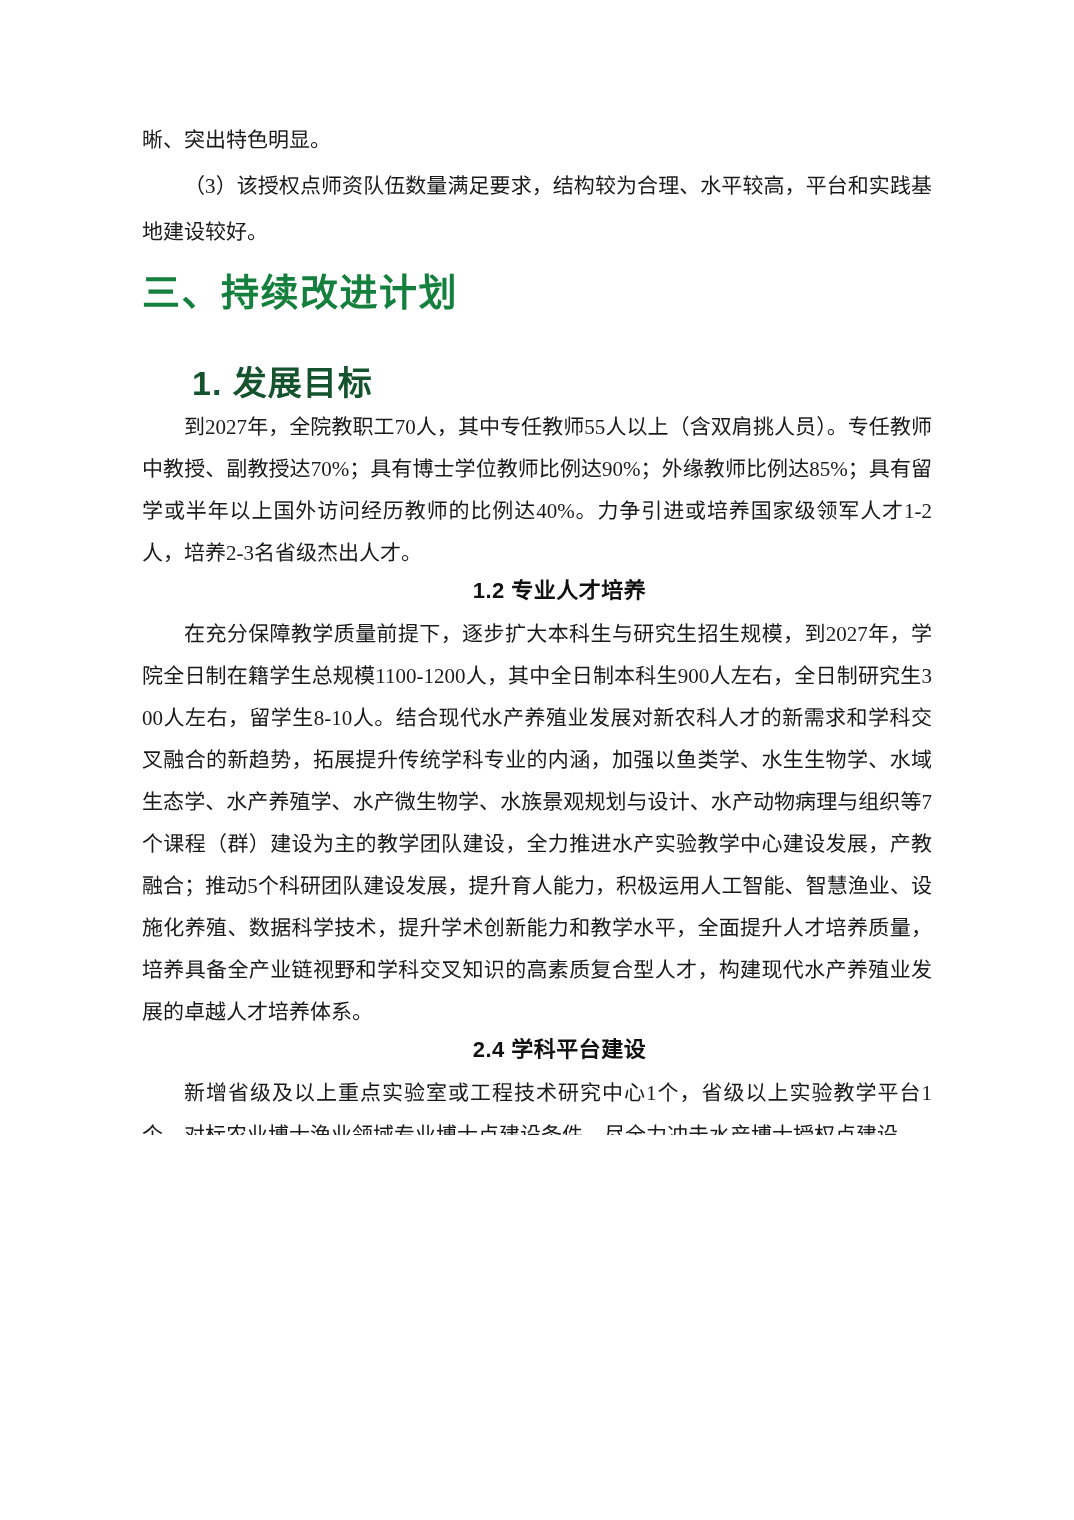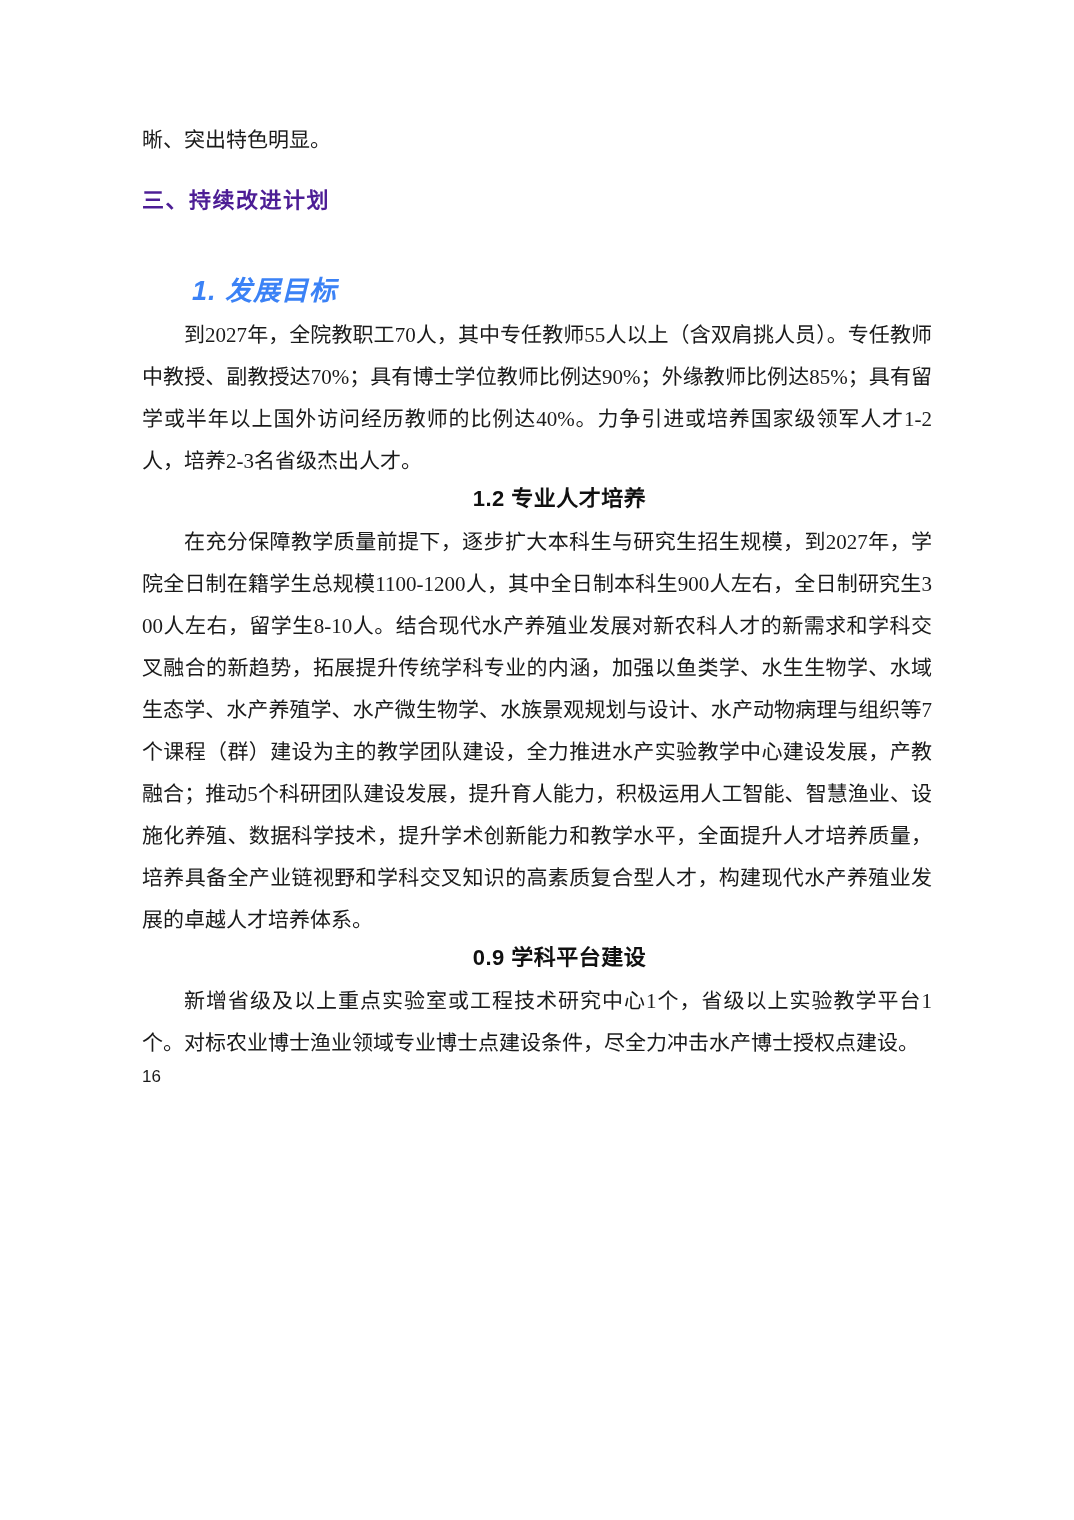--- a/index.html
+++ b/index.html
@@ -28,36 +28,35 @@
     word-break: break-all;
   }
   p.top { line-height: 46px; }
   p.sec { line-height: 42px; margin-top: 5px; }
   p.ind { text-indent: 42px; }
 
   h1.section-title {
     margin: 16px 0 0 0;
     font-family: "Liberation Sans", "DejaVu Sans", sans-serif;
     font-weight: 700;
-    font-size: 22px;
+    font-size: 38px;
     line-height: 44px;
     letter-spacing: 1.5px;
-    color: #4c1d95;
+    color: #15803d;
   }
 
   h2.goal-title {
     margin: 50px 0 0 0;
     padding-left: 50px;
     font-family: "Liberation Sans", "DejaVu Sans", sans-serif;
     font-weight: 700;
-    font-size: 27px;
+    font-size: 34px;
     line-height: 36px;
     letter-spacing: 1px;
-    color: #3b82f6;
-    font-style: italic;
+    color: #14532d;
   }
 
   h3.sub-title {
     margin: 10px 0 0 0;
     padding-left: 45px;
     font-family: "Liberation Sans", "DejaVu Sans", sans-serif;
     font-weight: 700;
     font-size: 22px;
     line-height: 34px;
     letter-spacing: 0.5px;
@@ -74,33 +73,34 @@
     color: #1a1a1a;
   }
 </style>
 </head>
 <body>
 
 <div class="page">
 
   <p class="doc top">晰、突出特色明显。</p>
 
+  <p class="doc top ind">（3）该授权点师资队伍数量满足要求，结构较为合理、水平较高，平台和实践基地建设较好。</p>
 
 
 
   <h1 class="section-title">三、持续改进计划</h1>
 
   <h2 class="goal-title">1. 发展目标</h2>
 
 
   <p class="doc sec ind">到2027年，全院教职工70人，其中专任教师55人以上（含双肩挑人员）。专任教师中教授、副教授达70%；具有博士学位教师比例达90%；外缘教师比例达85%；具有留学或半年以上国外访问经历教师的比例达40%。力争引进或培养国家级领军人才1-2人，培养2-3名省级杰出人才。</p>
 
   <h3 class="sub-title tight">1.2 专业人才培养</h3>
 
   <p class="doc sec ind">在充分保障教学质量前提下，逐步扩大本科生与研究生招生规模，到2027年，学院全日制在籍学生总规模1100-1200人，其中全日制本科生900人左右，全日制研究生300人左右，留学生8-10人。结合现代水产养殖业发展对新农科人才的新需求和学科交叉融合的新趋势，拓展提升传统学科专业的内涵，加强以鱼类学、水生生物学、水域生态学、水产养殖学、水产微生物学、水族景观规划与设计、水产动物病理与组织等7个课程（群）建设为主的教学团队建设，全力推进水产实验教学中心建设发展，产教融合；推动5个科研团队建设发展，提升育人能力，积极运用人工智能、智慧渔业、设施化养殖、数据科学技术，提升学术创新能力和教学水平，全面提升人才培养质量，培养具备全产业链视野和学科交叉知识的高素质复合型人才，构建现代水产养殖业发展的卓越人才培养体系。</p>
 
-  <h3 class="sub-title tight">0.9 学科平台建设</h3>
+  <h3 class="sub-title tight">2.4 学科平台建设</h3>
 
   <p class="doc sec ind">新增省级及以上重点实验室或工程技术研究中心1个，省级以上实验教学平台1个。对标农业博士渔业领域专业博士点建设条件，尽全力冲击水产博士授权点建设。</p>
 
   <div class="page-number">16</div>
 
 </div>
 
 </body></html>

